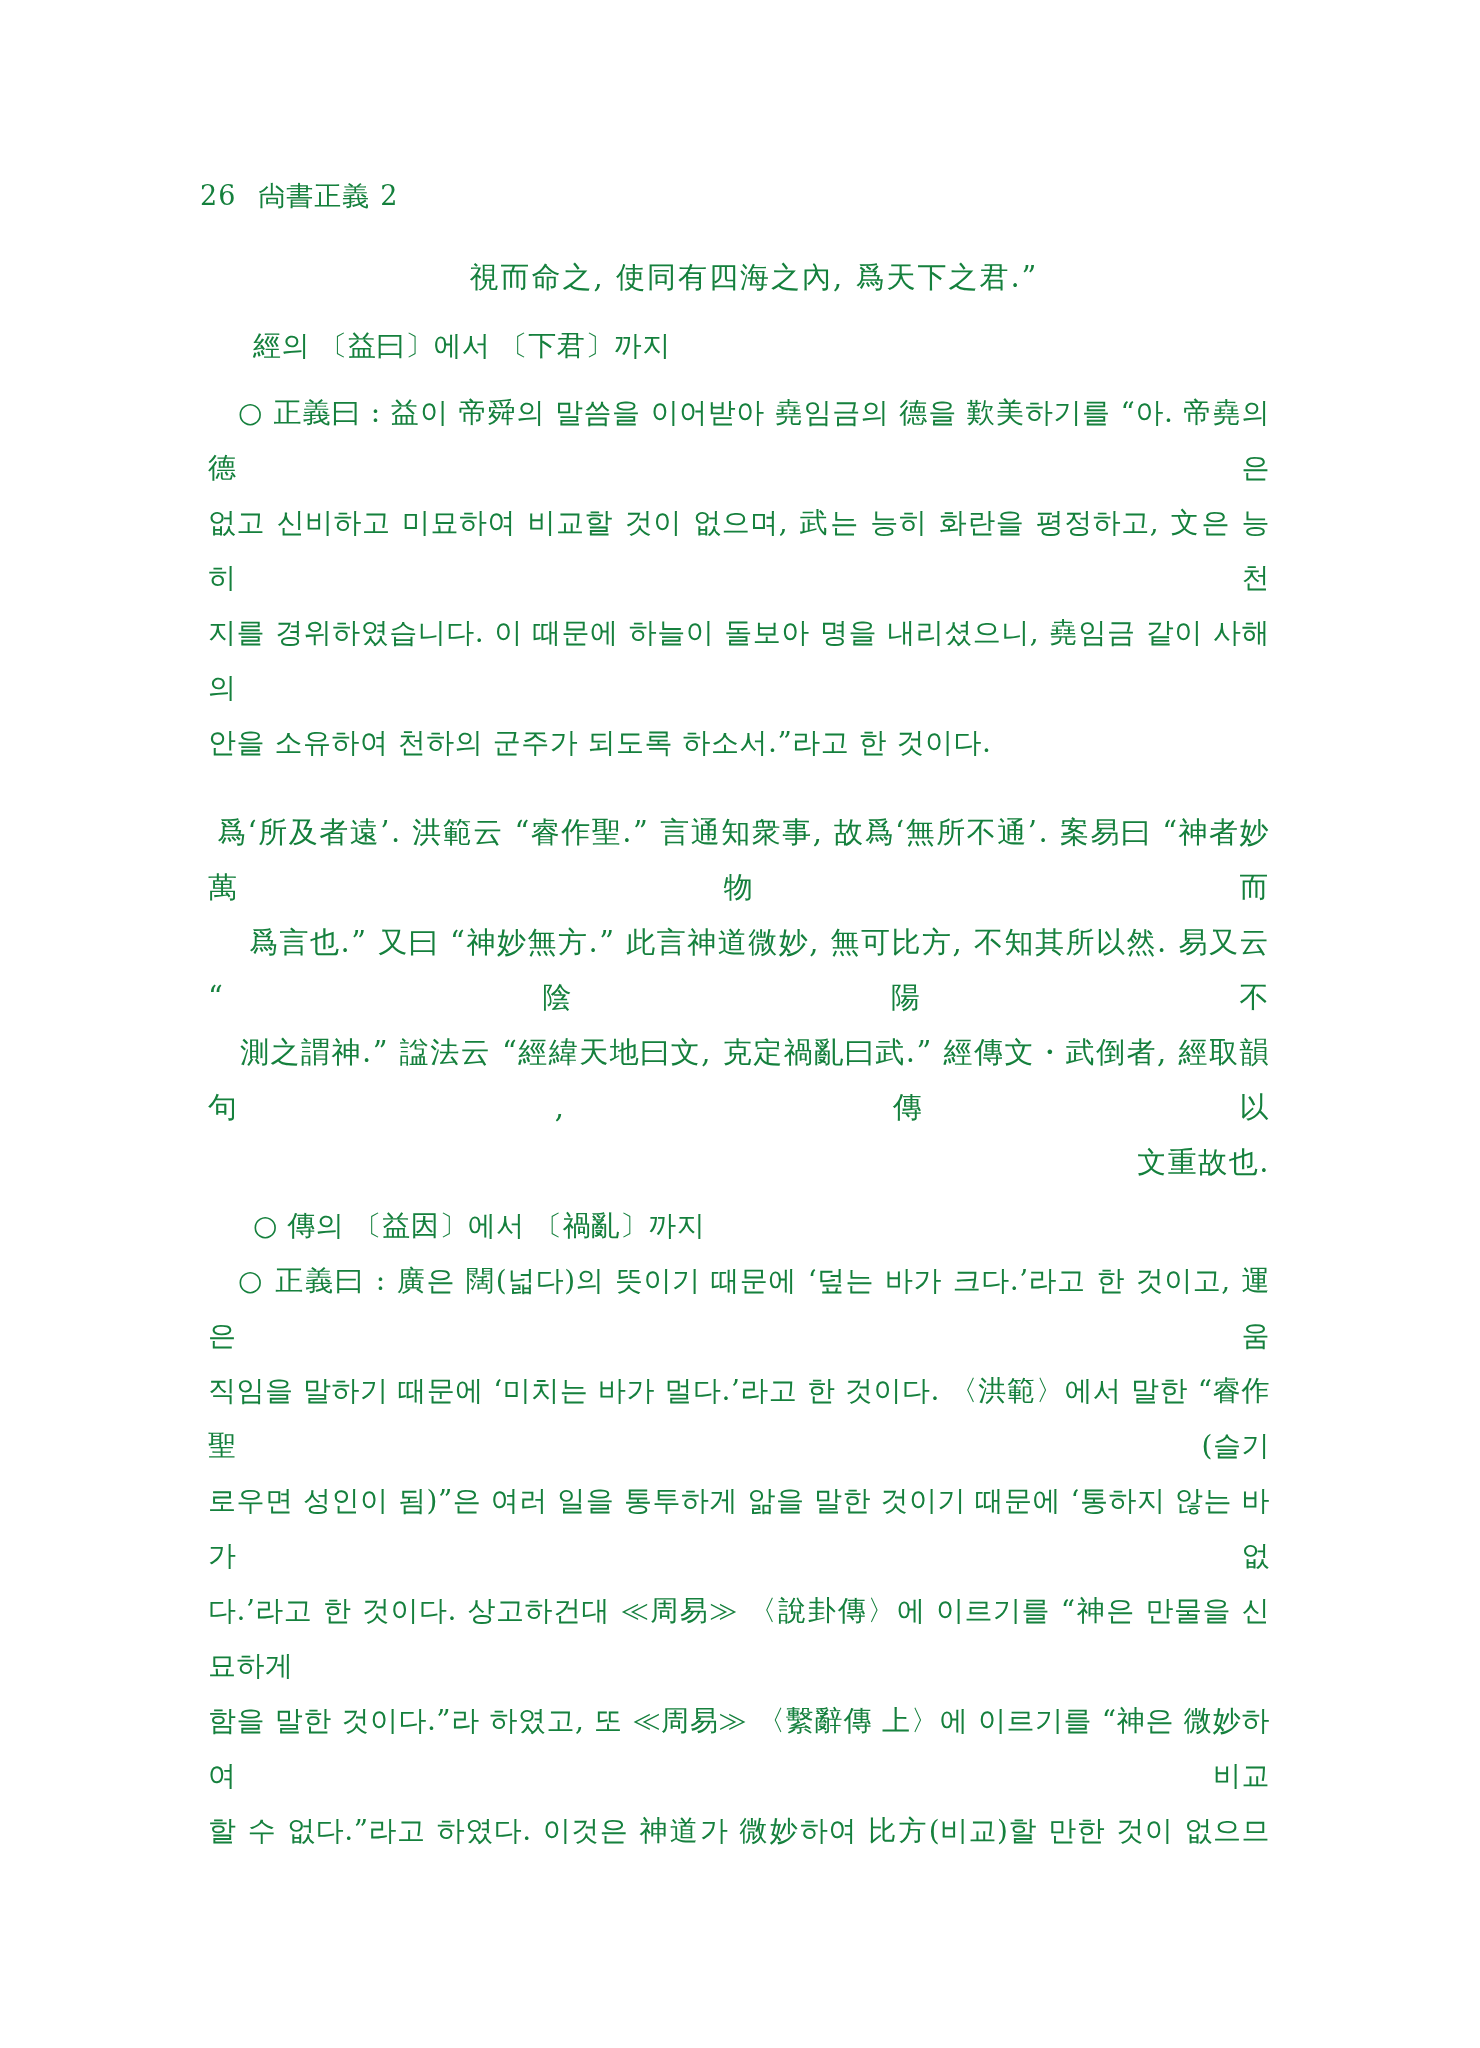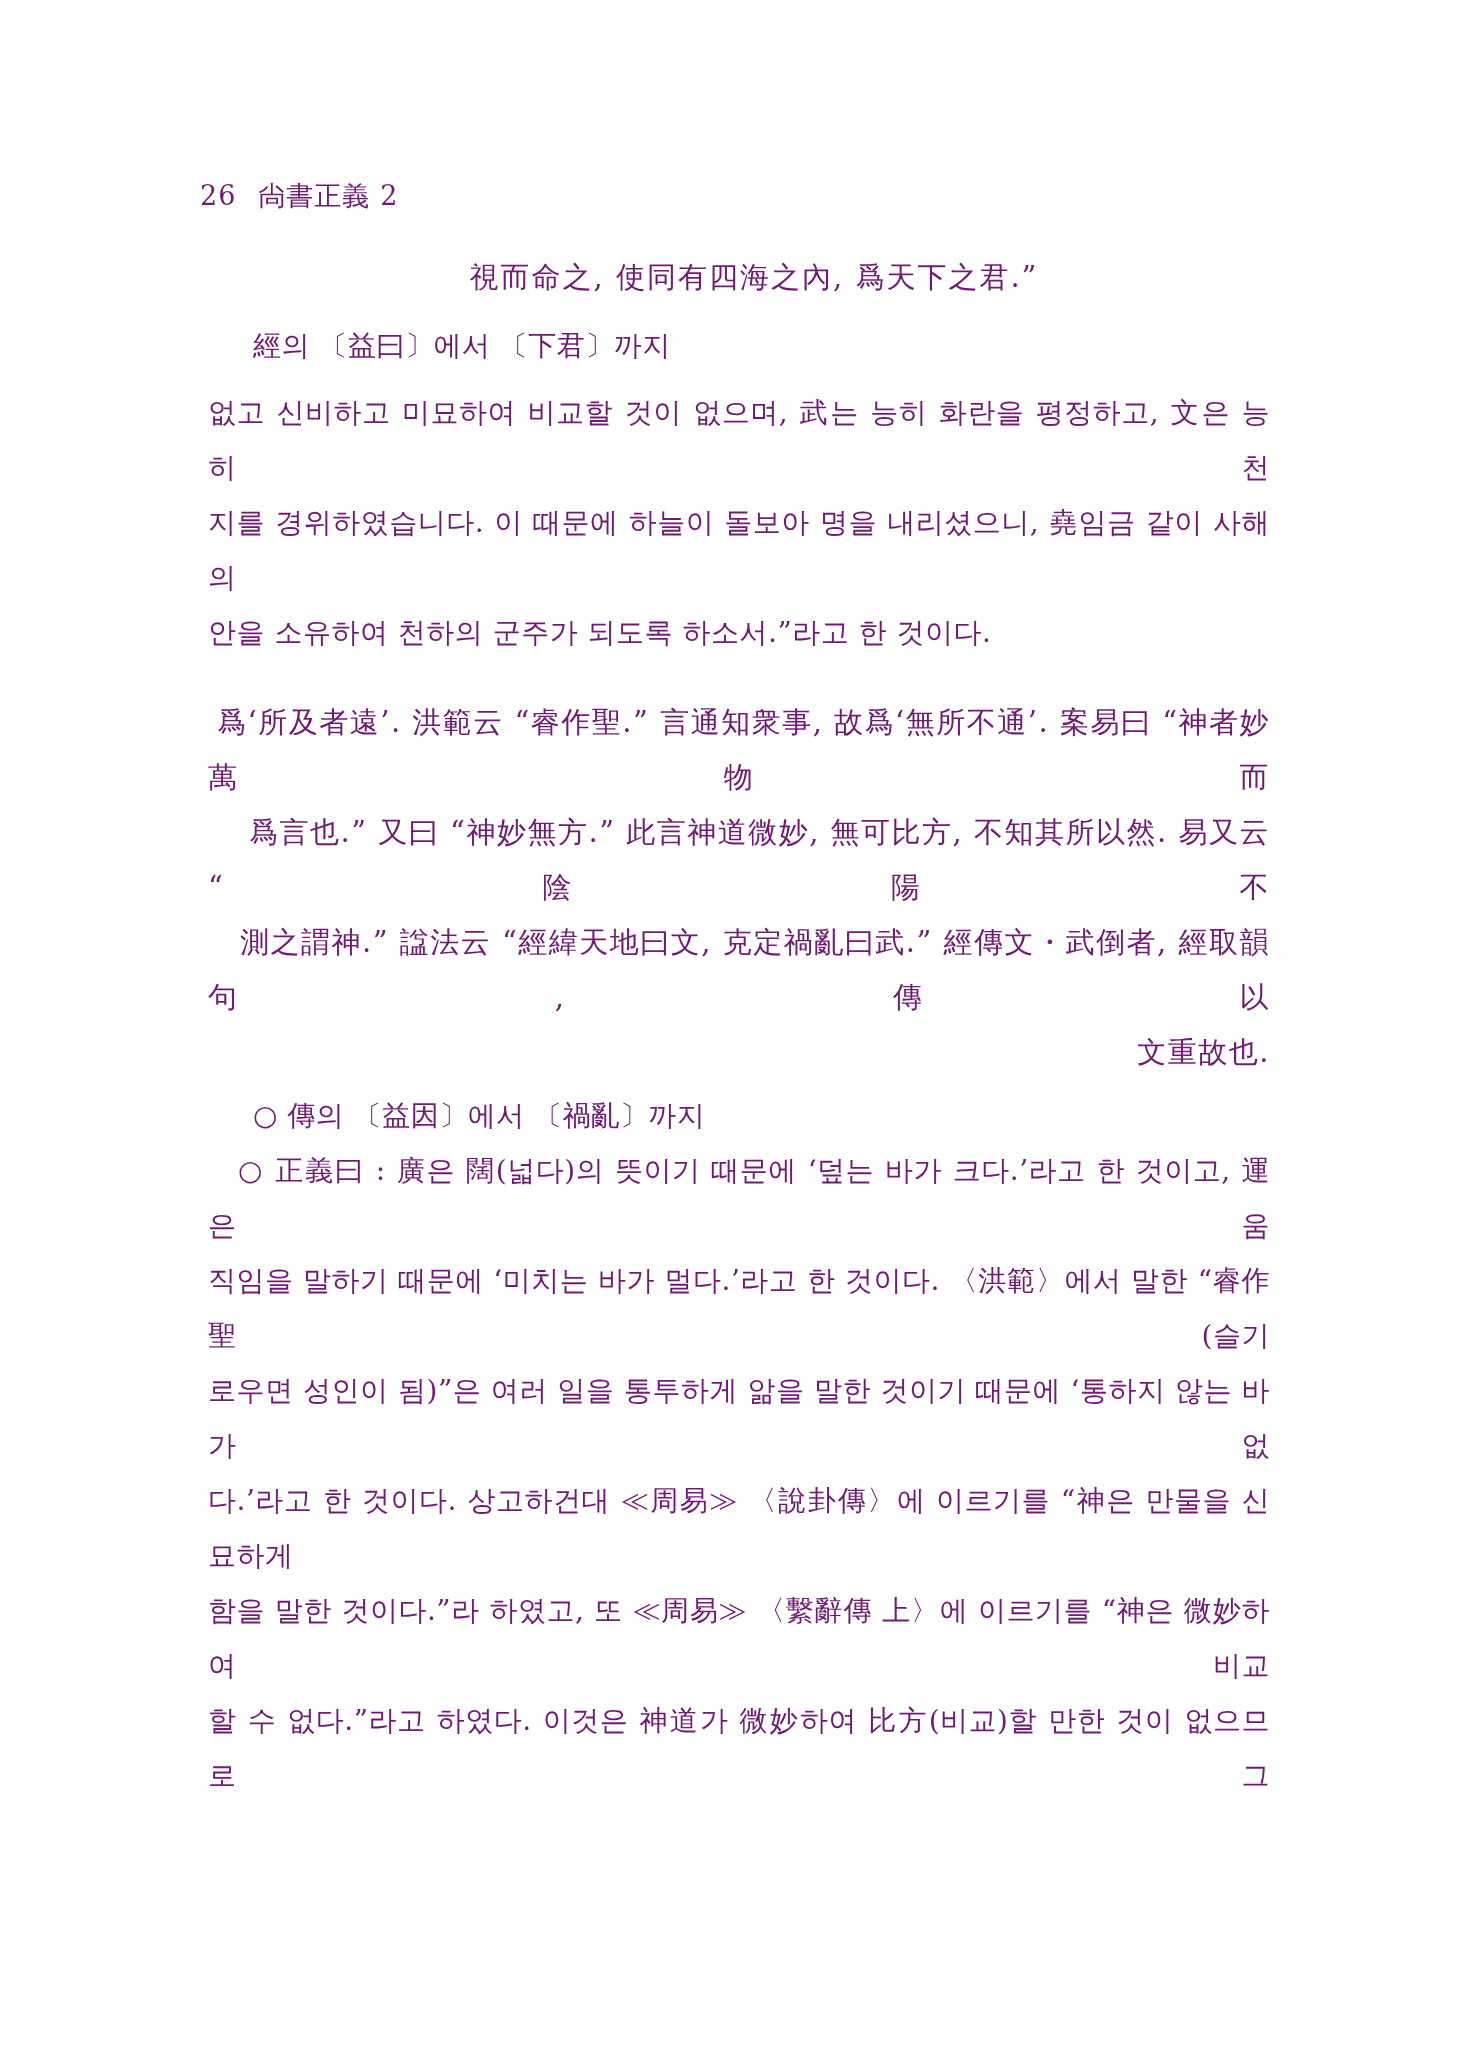--- a/index.html
+++ b/index.html
@@ -6,21 +6,21 @@
     margin: 0;
     padding: 0;
     background: #ffffff;
   }
   .page {
     position: relative;
     width: 1480px;
     height: 1855px;
     background: #ffffff;
     overflow: hidden;
-    color: #701a75;
+    color: #15803d;
     font-family: "DejaVu Serif", "Liberation Serif", serif;
   }
   .content {
     position: absolute;
     left: 208px;
     width: 1062px;
     top: 0;
   }
   .running-head {
     margin-left: -8px;
@@ -64,20 +64,21 @@
       <span class="pgnum">26</span><span class="title">尙書正義</span><span class="vol">2</span>
     </div>
     <div id="body-text">
         <div class="para hanmun" style="margin-top: 27px;">
           <div class="line ind-quote">視而命之, 使同有四海之內, 爲天下之君.”</div>
         </div>
         <div class="para subhead" style="margin-top: 13px;">
           <div class="line ind-subhead">經의 〔益曰〕에서 〔下君〕까지</div>
         </div>
         <div class="para body" style="margin-top: 12px;">
+          <div class="line ind-body jfull">○ 正義曰 : 益이 帝舜의 말씀을 이어받아 堯임금의 德을 歎美하기를 “아. 帝堯의 德은</div>
           <div class="line jfull">없고 신비하고 미묘하여 비교할 것이 없으며, 武는 능히 화란을 평정하고, 文은 능히 천</div>
           <div class="line jfull">지를 경위하였습니다. 이 때문에 하늘이 돌보아 명을 내리셨으니, 堯임금 같이 사해의</div>
           <div class="line">안을 소유하여 천하의 군주가 되도록 하소서.”라고 한 것이다.</div>
         </div>
         <div class="para so" style="margin-top: 35px;">
           <div class="line jfull">爲‘所及者遠’. 洪範云 “睿作聖.” 言通知衆事, 故爲‘無所不通’. 案易曰 “神者妙萬物而</div>
           <div class="line jfull">爲言也.” 又曰 “神妙無方.” 此言神道微妙, 無可比方, 不知其所以然. 易又云 “陰陽不</div>
           <div class="line jfull">測之謂神.” 諡法云 “經緯天地曰文, 克定禍亂曰武.” 經傳文・武倒者, 經取韻句, 傳以</div>
           <div class="line">文重故也.</div>
         </div>

